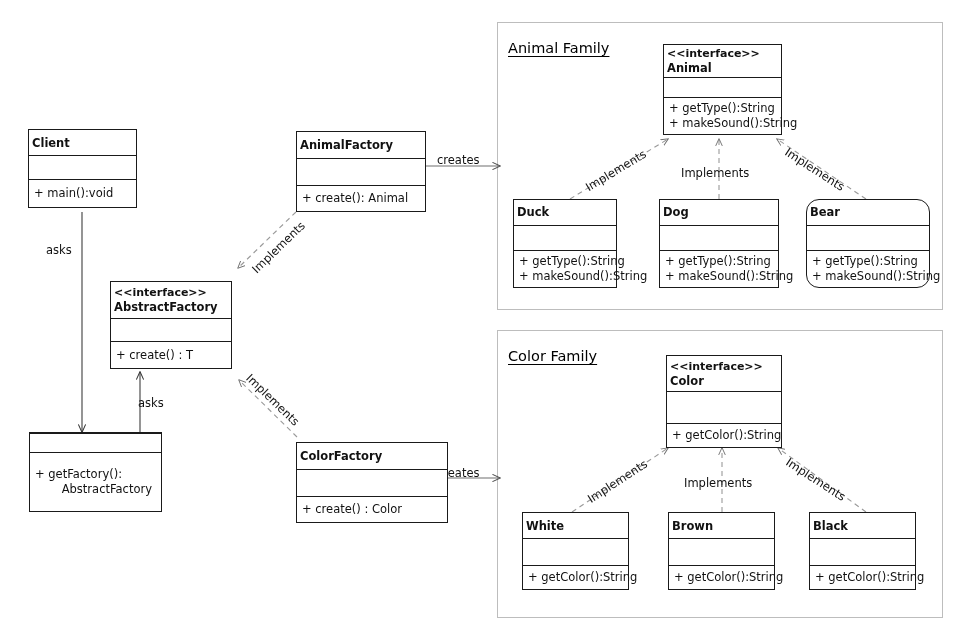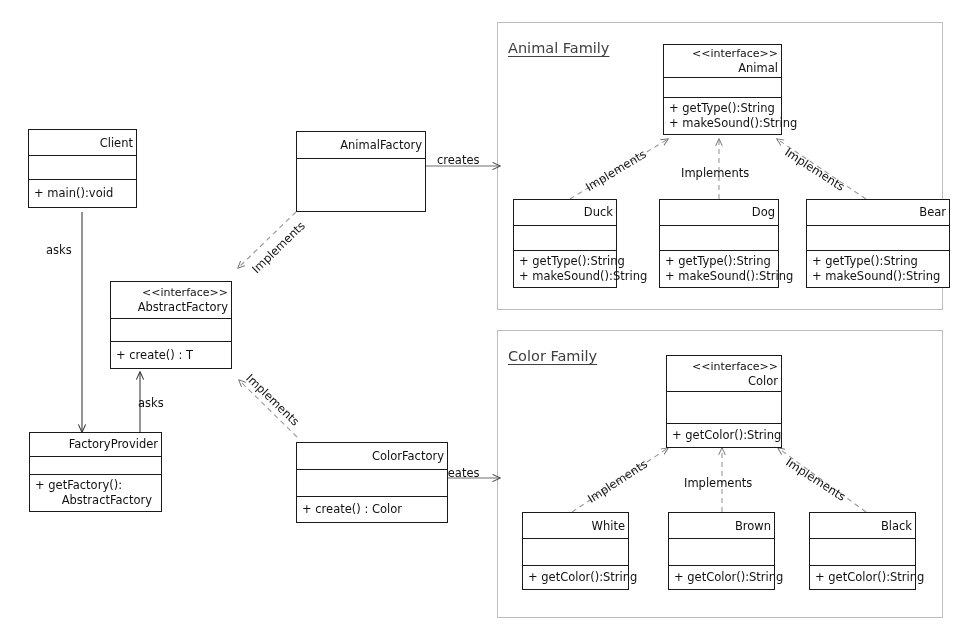--- a/index.html
+++ b/index.html
@@ -18,21 +18,21 @@
   
   .panel {
     position: absolute;
     border: 1px solid #bdbdbd;
     background: #ffffff;
     box-sizing: border-box;
   }
   .panel-title {
     position: absolute;
     font-size: 14.5px;
-    color: #404040;
+    color: #000000;
     text-decoration: underline;
     text-underline-offset: 3px;
     white-space: nowrap;
   }
   
   .uml {
     position: absolute;
     border: 1.6px solid #1a1a1a;
     background: #ffffff;
     box-sizing: border-box;
@@ -42,25 +42,26 @@
   .uml .sec {
     box-sizing: border-box;
     display: flex;
     flex-direction: column;
     justify-content: center;
   }
   .uml .sec.divider {
     border-top: 1.6px solid #1a1a1a;
   }
   .uml .name {
-    text-align: right;
+    text-align: left;
     font-size: 11.5px;
     color: #111;
     line-height: 14px;
     padding: 2px 3px;
+    font-weight: bold;
   }
   .uml .name .stereo {
     display: block;
     font-size: 11px;
   }
   .uml .attrs {
     min-height: 18px;
   }
   .uml .ops {
     padding: 3px 5px;
@@ -178,31 +179,33 @@
       <span class="stereo">&lt;&lt;interface&gt;&gt;</span>
       <span>AbstractFactory</span>
     </div>
     <div class="sec attrs divider" style="height:23px;"></div>
     <div class="sec ops divider" style="flex:1;">
       <div class="op">+ create() : T</div>
     </div>
   </div>
 
   <div class="uml" style="left:29px; top:432px; width:133px; height:80px;">
-    <div class="sec name" style="height:24px;">FactoryProvider</div>
     <div class="sec attrs divider" style="height:19px;"></div>
     <div class="sec ops divider" style="flex:1;">
       <div class="op">+ getFactory():</div>
       <div class="op indent">AbstractFactory</div>
     </div>
   </div>
 
   <div class="uml" style="left:296px; top:131px; width:130px; height:81px;">
     <div class="sec name" style="height:26px;">AnimalFactory</div>
     <div class="sec attrs divider" style="height:27px;"></div>
+    <div class="sec ops divider" style="flex:1;">
+      <div class="op">+ create(): Animal</div>
+    </div>
   </div>
 
   <div class="uml" style="left:296px; top:442px; width:152px; height:81px;">
     <div class="sec name" style="height:26px;">ColorFactory</div>
     <div class="sec attrs divider" style="height:27px;"></div>
     <div class="sec ops divider" style="flex:1;">
       <div class="op">+ create() : Color</div>
     </div>
   </div>
 
@@ -229,21 +232,21 @@
 
   <div class="uml" style="left:659px; top:199px; width:120px; height:89px;">
     <div class="sec name" style="height:26px;">Dog</div>
     <div class="sec attrs divider" style="height:27px;"></div>
     <div class="sec ops divider" style="flex:1;">
       <div class="op">+ getType():String</div>
       <div class="op">+ makeSound():String</div>
     </div>
   </div>
 
-  <div class="uml" style="left:806px; top:199px; width:144px; height:89px;">
+  <div class="uml" style="left:806px; top:199px; width:124px; height:89px;border-radius:13px;">
     <div class="sec name" style="height:26px;">Bear</div>
     <div class="sec attrs divider" style="height:27px;"></div>
     <div class="sec ops divider" style="flex:1;">
       <div class="op">+ getType():String</div>
       <div class="op">+ makeSound():String</div>
     </div>
   </div>
 
   <div class="uml" style="left:666px; top:355px; width:116px; height:93px;">
     <div class="sec name" style="height:35px;">

